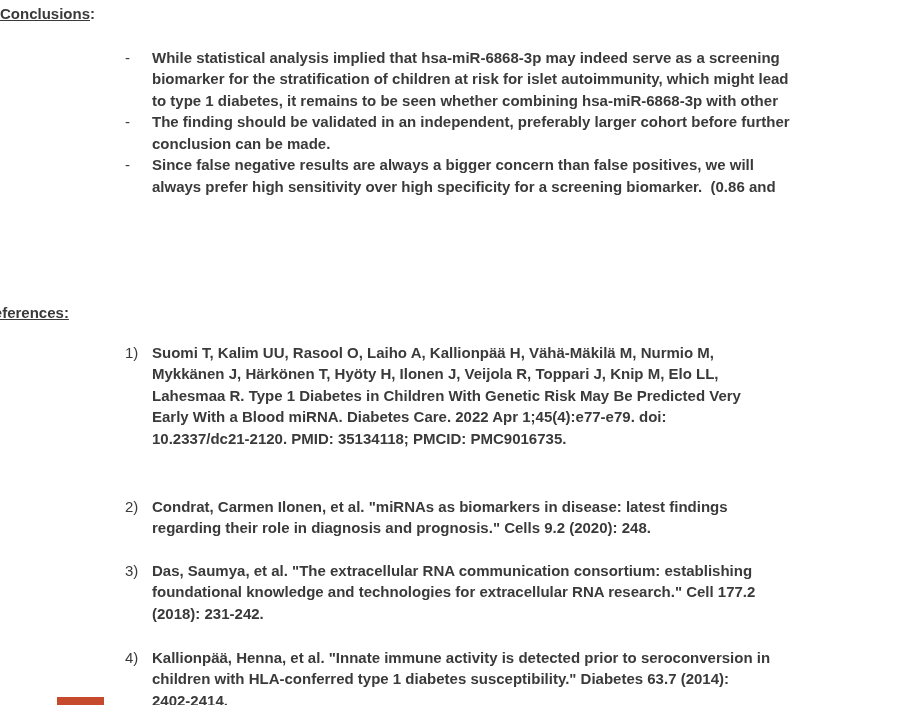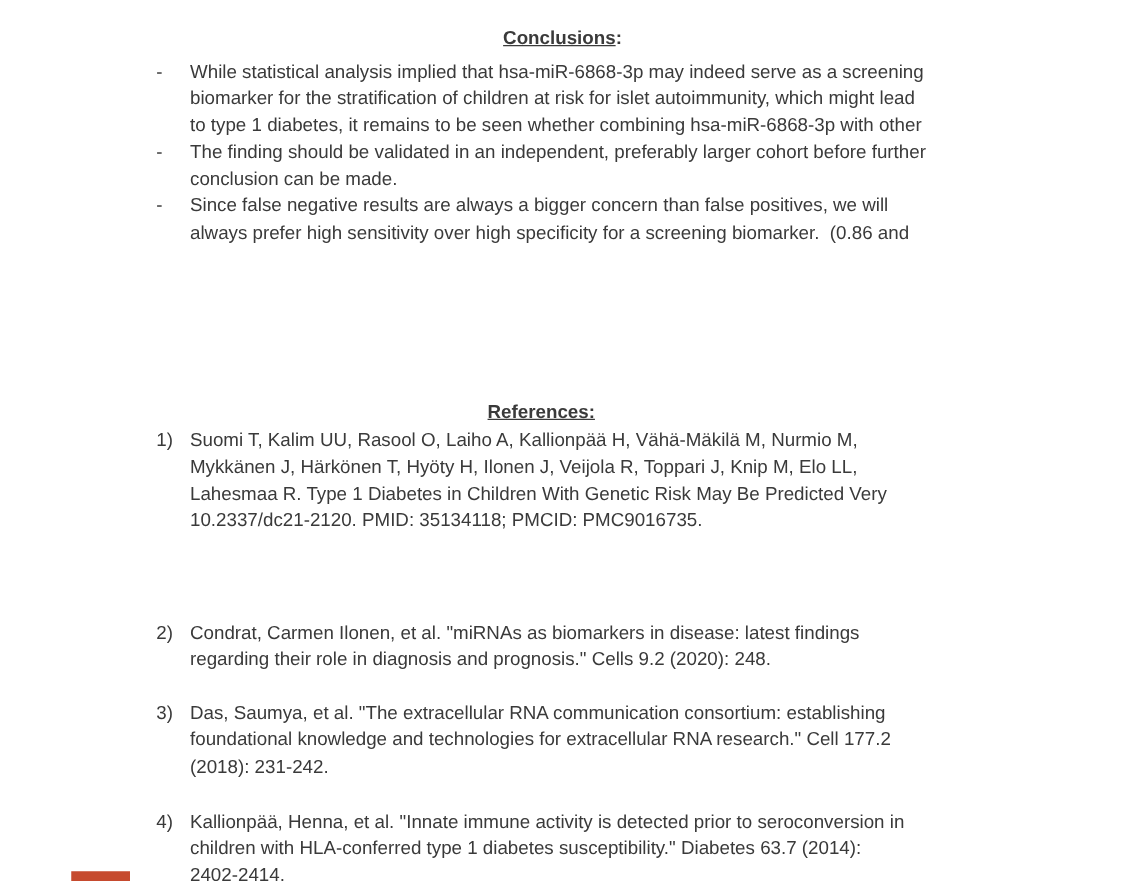--- a/index.html
+++ b/index.html
@@ -11,43 +11,42 @@
     width: 900px;
     height: 705px;
     position: relative;
     overflow: hidden;
     font-family: "Liberation Sans", "DejaVu Sans", sans-serif;
     color: #3a3a3a;
   }
   .abs { position: absolute; }
   .heading {
     width: 900px;
-    text-align: center;
+    text-align: left;
     font-size: 15px;
     font-weight: bold;
     line-height: 20px;
     white-space: pre;
-    margin-top: 17px;
   }
   .heading .u { text-decoration: underline; }
   .list {
     left: 125px;
     font-size: 15px;
     line-height: 21.5px;
   }
   .item {
     display: flex;
     align-items: flex-start;
   }
   .marker {
     width: 27px;
     flex: 0 0 27px;
     white-space: pre;
   }
-  .lines { flex: 0 0 auto; }
+  .lines { flex: 0 0 auto; font-weight: bold; }
   .line { white-space: pre; }
   .red-rect {
     left: 57px;
     top: 697px;
     width: 47px;
     height: 8px;
   }
 </style>
 </head>
 <body style="color: rgb(58, 58, 58); background: rgb(255, 255, 255);">
@@ -81,20 +80,21 @@
 
 <div class="abs heading" style="top:303px; left:-17px;"><span class="u">References:</span></div>
 
 <div class="abs list" style="top:341.5px;">
   <div class="item">
     <div class="marker">1)</div>
     <div class="lines">
       <div class="line">Suomi T, Kalim UU, Rasool O, Laiho A, Kallionpää H, Vähä-Mäkilä M, Nurmio M,</div>
       <div class="line">Mykkänen J, Härkönen T, Hyöty H, Ilonen J, Veijola R, Toppari J, Knip M, Elo LL,</div>
       <div class="line">Lahesmaa R. Type 1 Diabetes in Children With Genetic Risk May Be Predicted Very</div>
+      <div class="line">Early With a Blood miRNA. Diabetes Care. 2022 Apr 1;45(4):e77-e79. doi:</div>
       <div class="line">10.2337/dc21-2120. PMID: 35134118; PMCID: PMC9016735.</div>
     </div>
   </div>
 </div>
 
 <div class="abs list" style="top:495.5px;">
   <div class="item">
     <div class="marker">2)</div>
     <div class="lines">
       <div class="line">Condrat, Carmen Ilonen, et al. "miRNAs as biomarkers in disease: latest findings</div>

